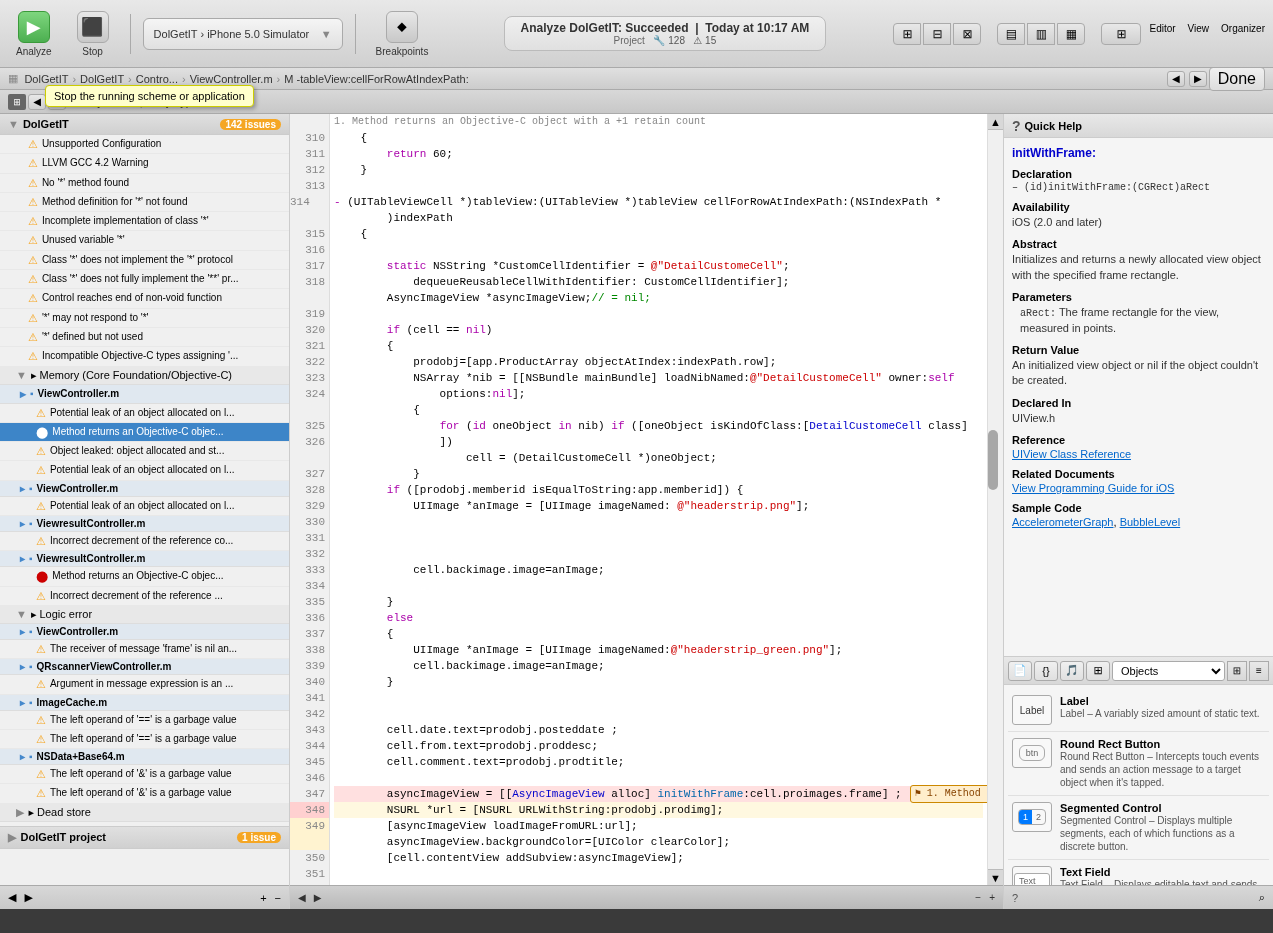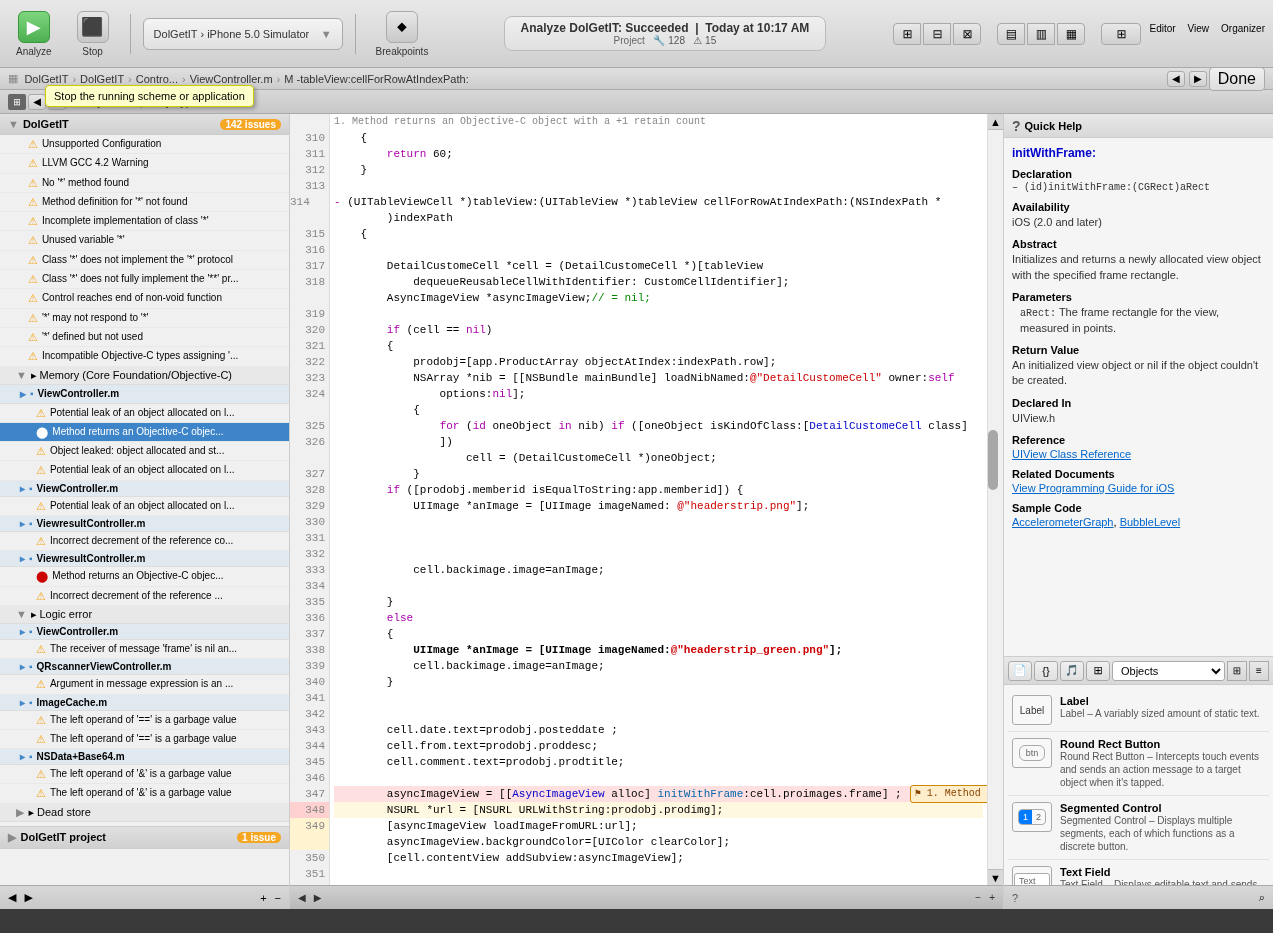--- a/index.html
+++ b/index.html
@@ -474,21 +474,21 @@
         </div>
 
         <div style="height: 16px; white-space: pre;">    {</div>
         <div style="height: 16px; white-space: pre;">        <span style="color:#aa00aa;">return</span> 60;</div>
         <div style="height: 16px; white-space: pre;">    }</div>
         <div style="height: 16px; white-space: pre;"></div>
         <div style="height: 16px; white-space: pre;"><span style="color:#aa00aa;">-</span> (UITableViewCell *)tableView:(UITableView *)tableView cellForRowAtIndexPath:(NSIndexPath *</div>
         <div style="height: 16px; white-space: pre;">        )indexPath</div>
         <div style="height: 16px; white-space: pre;">    {</div>
         <div style="height: 16px; white-space: pre;"></div>
-        <div style="height: 16px; white-space: pre;">        DetailCustomeCell *cell = (DetailCustomeCell *)[tableView</div>
+        <div style="height: 16px; white-space: pre;">        <span style="color:#aa00aa;">static</span> NSString *CustomCellIdentifier = <span style="color:#cc0000;">@"DetailCustomeCell"</span>;</div>
         <div style="height: 16px; white-space: pre;">            dequeueReusableCellWithIdentifier: CustomCellIdentifier];</div>
         <div style="height: 16px; white-space: pre;">        AsyncImageView *asyncImageView;<span style="color:#008800;">// = nil;</span></div>
         <div style="height: 16px; white-space: pre;"></div>
         <div style="height: 16px; white-space: pre;">        <span style="color:#aa00aa;">if</span> (cell == <span style="color:#aa00aa;">nil</span>)</div>
         <div style="height: 16px; white-space: pre;">        {</div>
         <div style="height: 16px; white-space: pre;">            prodobj=[app.ProductArray objectAtIndex:indexPath.row];</div>
         <div style="height: 16px; white-space: pre;">            NSArray *nib = [[NSBundle mainBundle] loadNibNamed:<span style="color:#cc0000;">@"DetailCustomeCell"</span> owner:<span style="color:#aa00aa;">self</span></div>
         <div style="height: 16px; white-space: pre;">                options:<span style="color:#aa00aa;">nil</span>];</div>
         <div style="height: 16px; white-space: pre;">            {</div>
         <div style="height: 16px; white-space: pre;">                <span style="color:#aa00aa;">for</span> (<span style="color:#aa00aa;">id</span> oneObject <span style="color:#aa00aa;">in</span> nib) <span style="color:#aa00aa;">if</span> ([oneObject isKindOfClass:[<span style="color:#0000cc;">DetailCustomeCell</span> class]</div>
@@ -498,21 +498,21 @@
         <div style="height: 16px; white-space: pre;">        <span style="color:#aa00aa;">if</span> ([prodobj.memberid isEqualToString:app.memberid]) {</div>
         <div style="height: 16px; white-space: pre;">            UIImage *anImage = [UIImage imageNamed: <span style="color:#cc0000;">@"headerstrip.png"</span>];</div>
         <div style="height: 16px; white-space: pre;"></div>
         <div style="height: 16px; white-space: pre;"></div>
         <div style="height: 16px; white-space: pre;"></div>
         <div style="height: 16px; white-space: pre;">            cell.backimage.image=anImage;</div>
         <div style="height: 16px; white-space: pre;"></div>
         <div style="height: 16px; white-space: pre;">        }</div>
         <div style="height: 16px; white-space: pre;">        <span style="color:#aa00aa;">else</span></div>
         <div style="height: 16px; white-space: pre;">        {</div>
-        <div style="height: 16px; white-space: pre; font-weight: bold;">            UIImage *anImage = [UIImage imageNamed:<span style="color:#cc0000;">@"headerstrip_green.png"</span>];</div>
+        <div style="height: 16px; white-space: pre;">            UIImage *anImage = [UIImage imageNamed:<span style="color:#cc0000;">@"headerstrip_green.png"</span>];</div>
         <div style="height: 16px; white-space: pre;">            cell.backimage.image=anImage;</div>
         <div style="height: 16px; white-space: pre;">        }</div>
         <div style="height: 16px; white-space: pre;"></div>
         <div style="height: 16px; white-space: pre;"></div>
         <div style="height: 16px; white-space: pre;">        cell.date.text=prodobj.posteddate ;</div>
         <div style="height: 16px; white-space: pre;">        cell.from.text=prodobj.proddesc;</div>
         <div style="height: 16px; white-space: pre;">        cell.comment.text=prodobj.prodtitle;</div>
         <div style="height: 16px; white-space: pre;"></div>
 
         <div style="height: 16px; white-space: pre; background: #ffe0e0; display: flex; align-items: center;">

